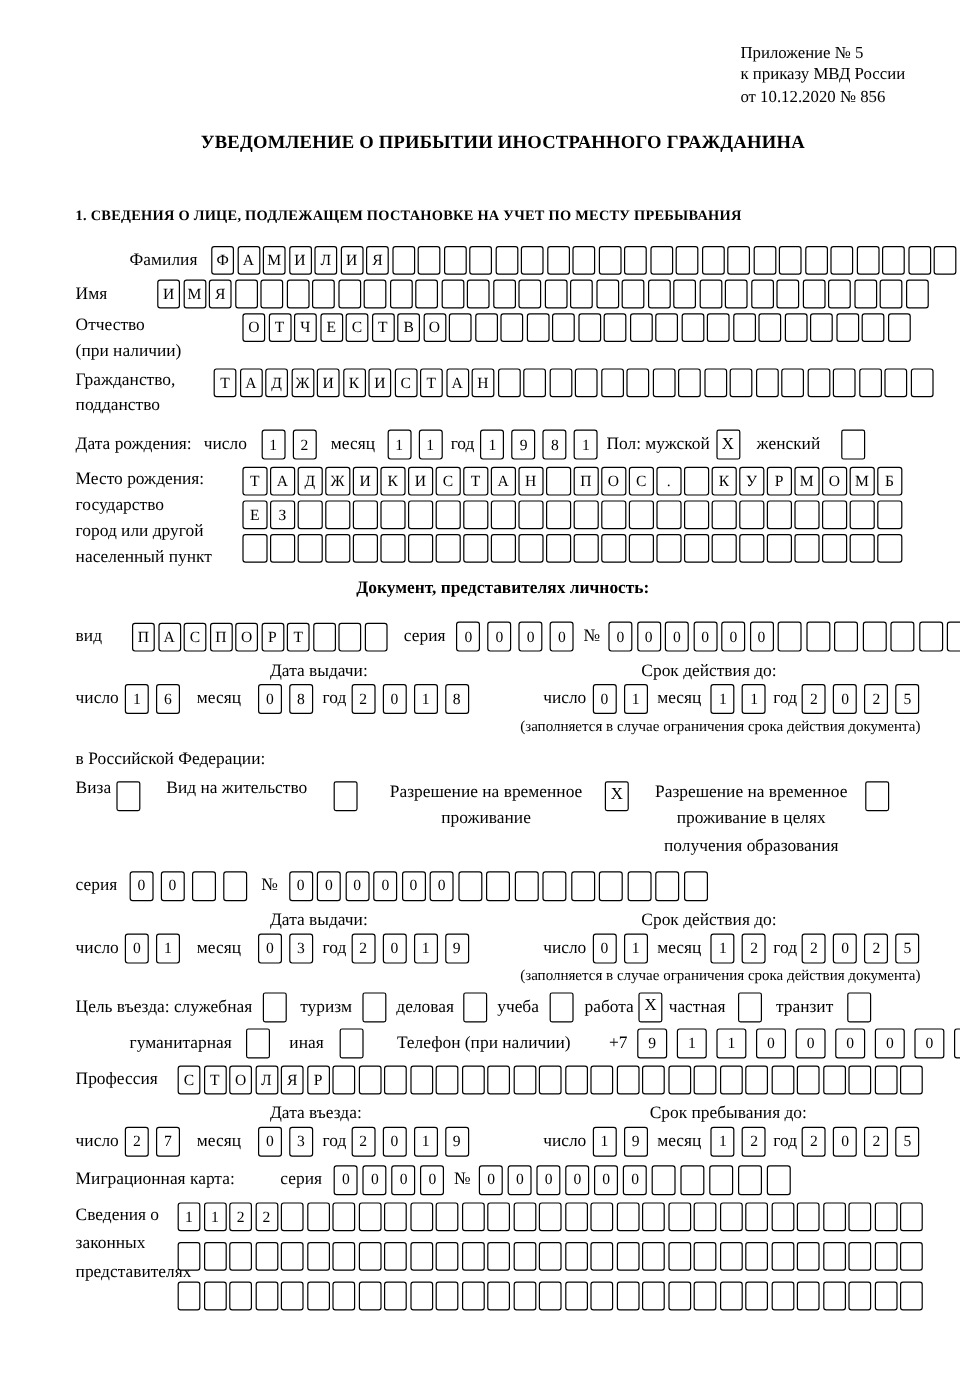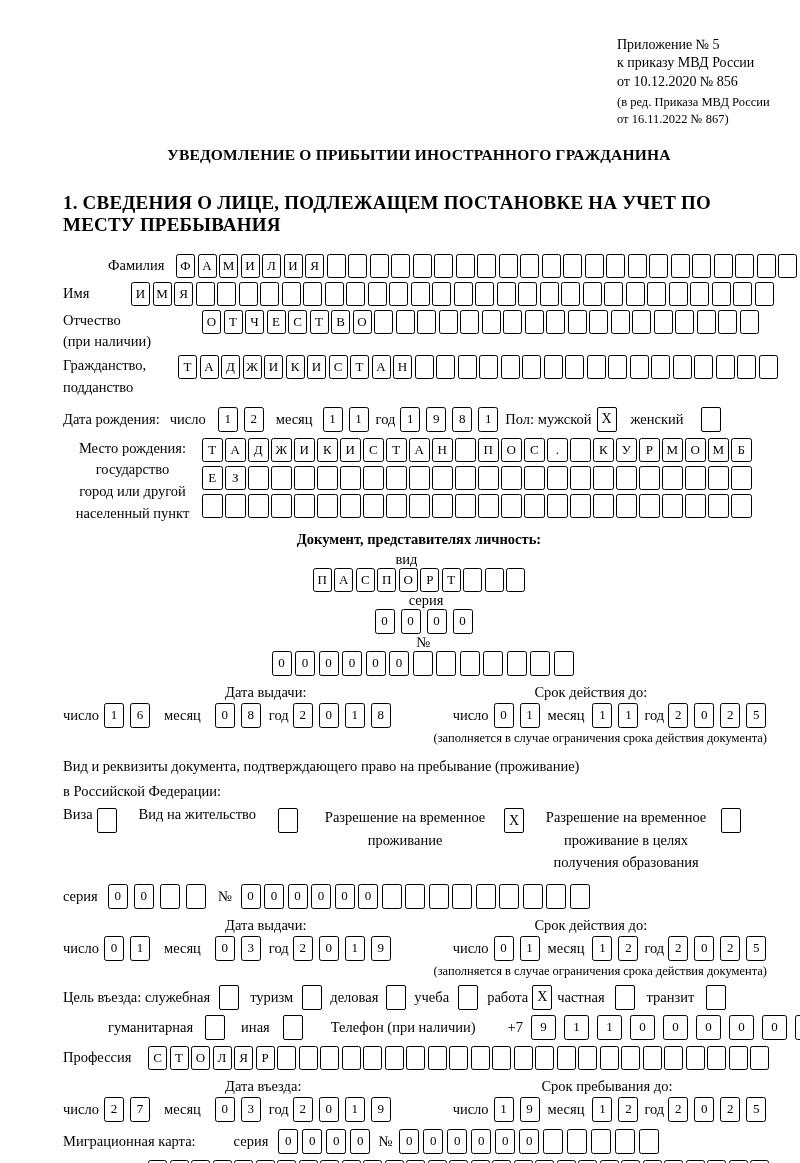--- a/index.html
+++ b/index.html
@@ -7,21 +7,21 @@
   .page {
     width:800px; height:1163px; margin:0 auto; background:#fff; color:#000;
     font-family:"Liberation Serif","DejaVu Serif",serif; font-size:14.5px;
     padding:36px 25px 0 63px; overflow:hidden; position:relative;
   }
   .annex { margin-left:554px; line-height:1.32; font-size:14px; }
   .amend { margin-left:554px; margin-top:3px; line-height:1.3; font-size:12.5px; }
   .form-label { text-align:right; padding-right:12px; margin-top:18px; font-weight:bold; font-size:15px; letter-spacing:.5px; }
   .title { text-align:center; font-weight:bold; font-size:15.5px; margin-top:16px; line-height:1.6; letter-spacing:.2px; }
   .title .uline { display:inline-block; width:62px; border-bottom:2.2px solid #333; margin-left:14px; vertical-align:baseline; }
-  .sec-heading { font-weight:bold; font-size:19px; margin-top:24px; letter-spacing:.2px; }
+  .sec-heading { font-weight:bold; font-size:12px; margin-top:40px; letter-spacing:.2px; }
 
   .row  { display:flex; align-items:center; margin-top:4px; }
   .rowt { display:flex; align-items:flex-start; margin-top:4px; }
   .lbl  { flex-shrink:0; }
   .cells  { display:flex; gap:2.5px; flex-shrink:0; }
   .dcells { display:flex; gap:6px; flex-shrink:0; }
   .pcells { display:flex; gap:8px; flex-shrink:0; }
   .cell {
     width:19px; height:24px; border:1.4px solid #000; border-radius:2.5px;
     display:flex; align-items:center; justify-content:center;
@@ -45,24 +45,20 @@
 </head>
 <body>
 
 <div class="page">
 
   <div class="annex">
     <div>Приложение № 5</div>
     <div>к приказу МВД России</div>
     <div>от 10.12.2020 № 856</div>
   </div>
-  <div class="amend">
-    <div>(в ред. Приказа МВД России</div>
-    <div>от 16.11.2022 № 867)</div>
-  </div>
 
   <div class="title">
     <div>УВЕДОМЛЕНИЕ О ПРИБЫТИИ ИНОСТРАННОГО ГРАЖДАНИНА</div>
   </div>
 
   <div class="sec-heading">1. СВЕДЕНИЯ О ЛИЦЕ, ПОДЛЕЖАЩЕМ ПОСТАНОВКЕ НА УЧЕТ ПО МЕСТУ ПРЕБЫВАНИЯ</div>
 
   <div class="row" style="margin-top:18px;">
     <span class="lbl" style="width:68px;margin-left:45px;">Фамилия</span>
     <div class="cells">
@@ -225,21 +221,21 @@
         <div class="cell">9</div>
         <div class="cell">8</div>
         <div class="cell">1</div>
       </div>
     <span class="lbl" style="margin-left:7px;">Пол: мужской</span>
     <div class="cb" style="margin-left:5px;">X</div>
     <span class="lbl" style="margin-left:14px;">женский</span>
     <div class="cb" style="margin-left:17px;"></div>
   </div>
 
-  <div class="rowt" style="margin-top:6px;text-align:center;">
+  <div class="rowt" style="margin-top:6px;">
     <span class="lbl stack" style="width:139px;">
       <span style="display:block;">Место рождения:</span>
       <span style="display:block;">государство</span>
       <span style="display:block;">город или другой</span>
       <span style="display:block;">населенный пункт</span>
     </span>
     <div>
       <div class="cells bstyle">
           <div class="cell">Т</div>
           <div class="cell">А</div>
@@ -316,21 +312,21 @@
           <div class="cell"></div>
           <div class="cell"></div>
           <div class="cell"></div>
           <div class="cell"></div>
         </div>
     </div>
   </div>
 
   <div class="center-bold" style="margin-top:6px;">Документ, представителях личность:</div>
 
-  <div class="row" style="margin-top:3px;flex-direction:column;">
+  <div class="row" style="margin-top:19px;">
     <span class="lbl" style="width:47px;">вид</span>
     <div class="cells">
         <div class="cell">П</div>
         <div class="cell">А</div>
         <div class="cell">С</div>
         <div class="cell">П</div>
         <div class="cell">О</div>
         <div class="cell">Р</div>
         <div class="cell">Т</div>
         <div class="cell"></div>
@@ -400,21 +396,20 @@
         <div class="cell">2</div>
         <div class="cell">0</div>
         <div class="cell">2</div>
         <div class="cell">5</div>
       </div>
   </div>
 
   <div class="note" style="text-align:right; padding-right:8px; margin-top:3px;">(заполняется в случае ограничения срока действия документа)</div>
 
   <div style="margin-top:8px; line-height:1.75;">
-    <div>Вид и реквизиты документа, подтверждающего право на пребывание (проживание)</div>
     <div>в Российской Федерации:</div>
   </div>
 
   <div class="rowt" style="margin-top:2px;">
     <span class="lbl">Виза</span>
     <div class="cb mt2" style="margin-left:4px;"></div>
     <span class="lbl" style="margin-left:22px;">Вид на жительство</span>
     <div class="cb mt2" style="margin-left:22px;"></div>
     <div class="opt-block" style="margin-left:18px; width:178px;">
       <div>Разрешение на временное</div>

